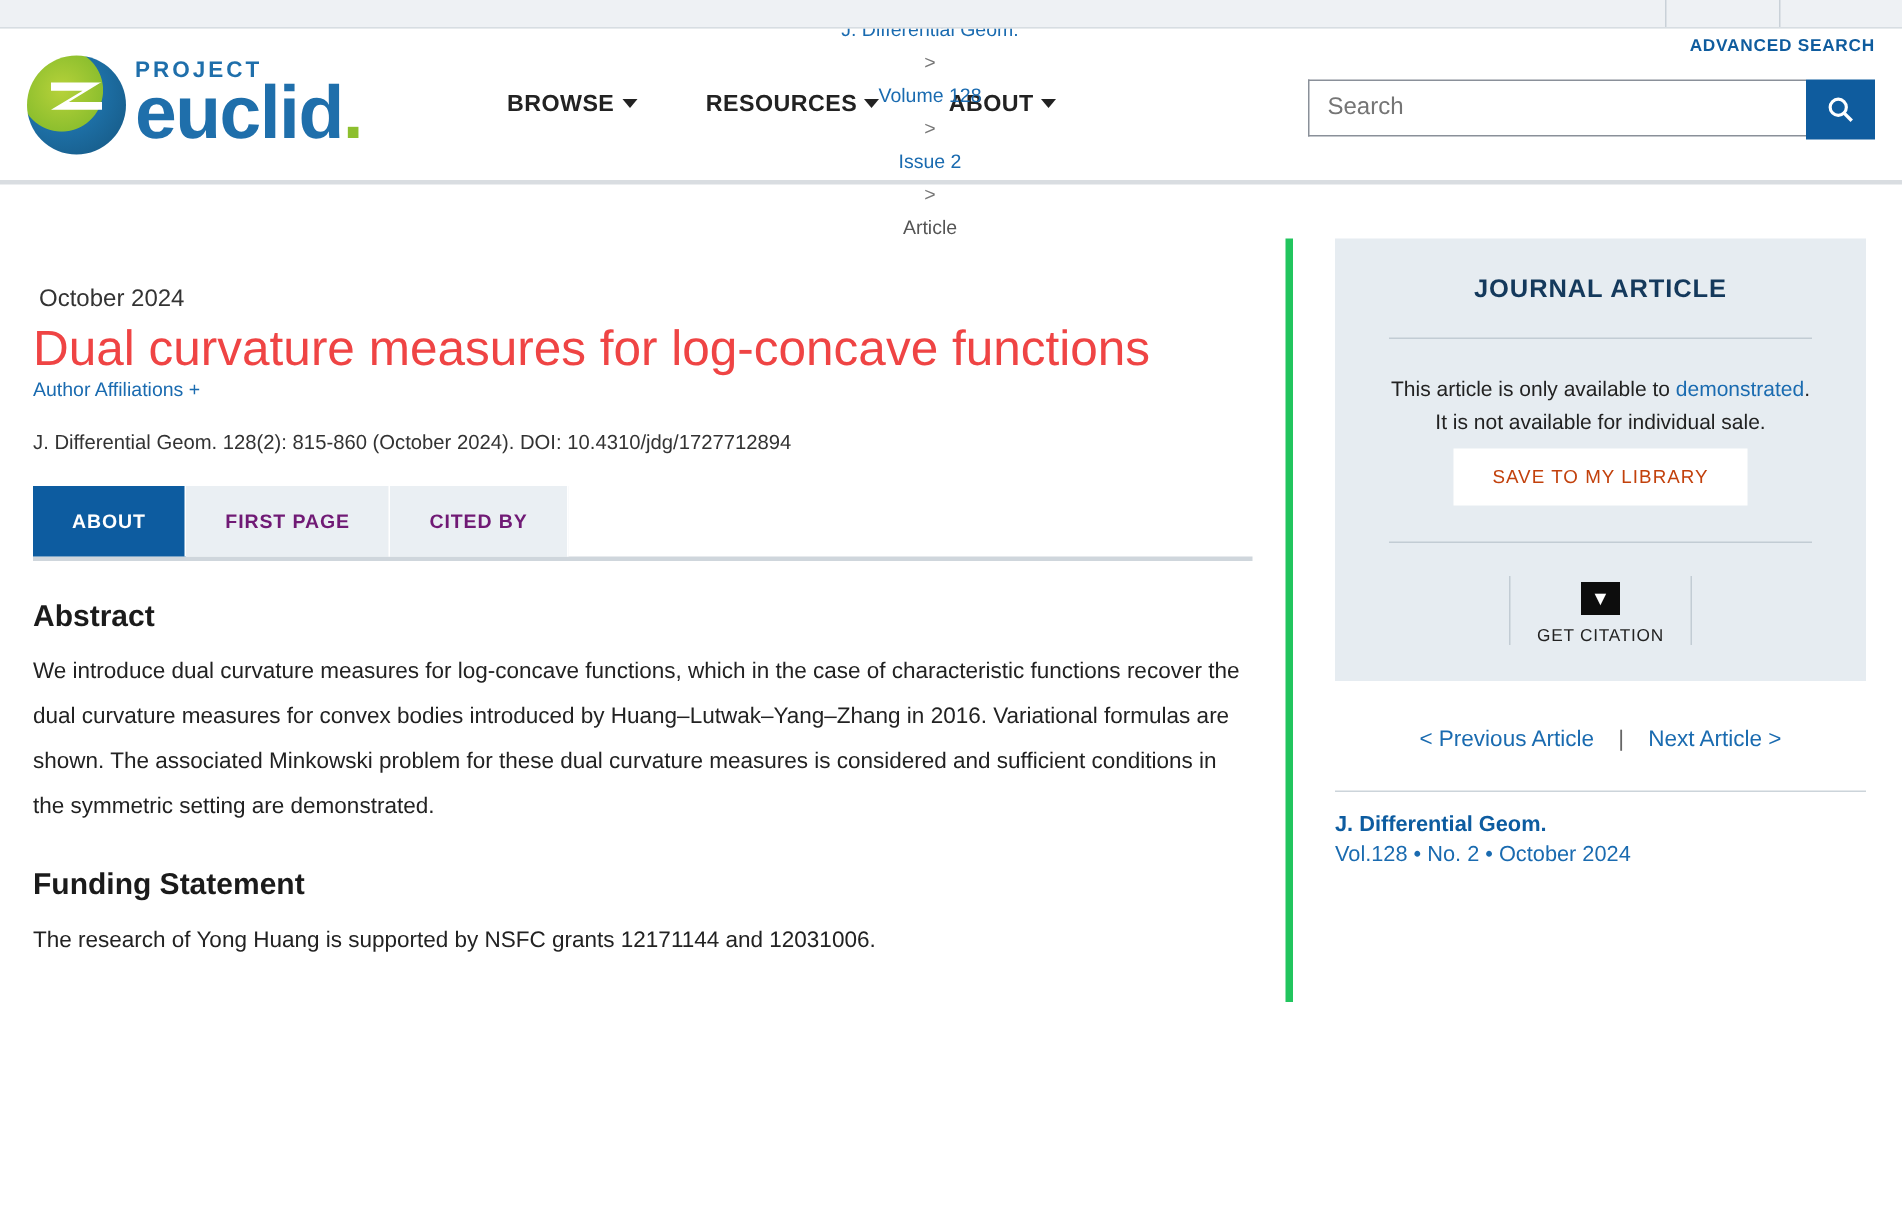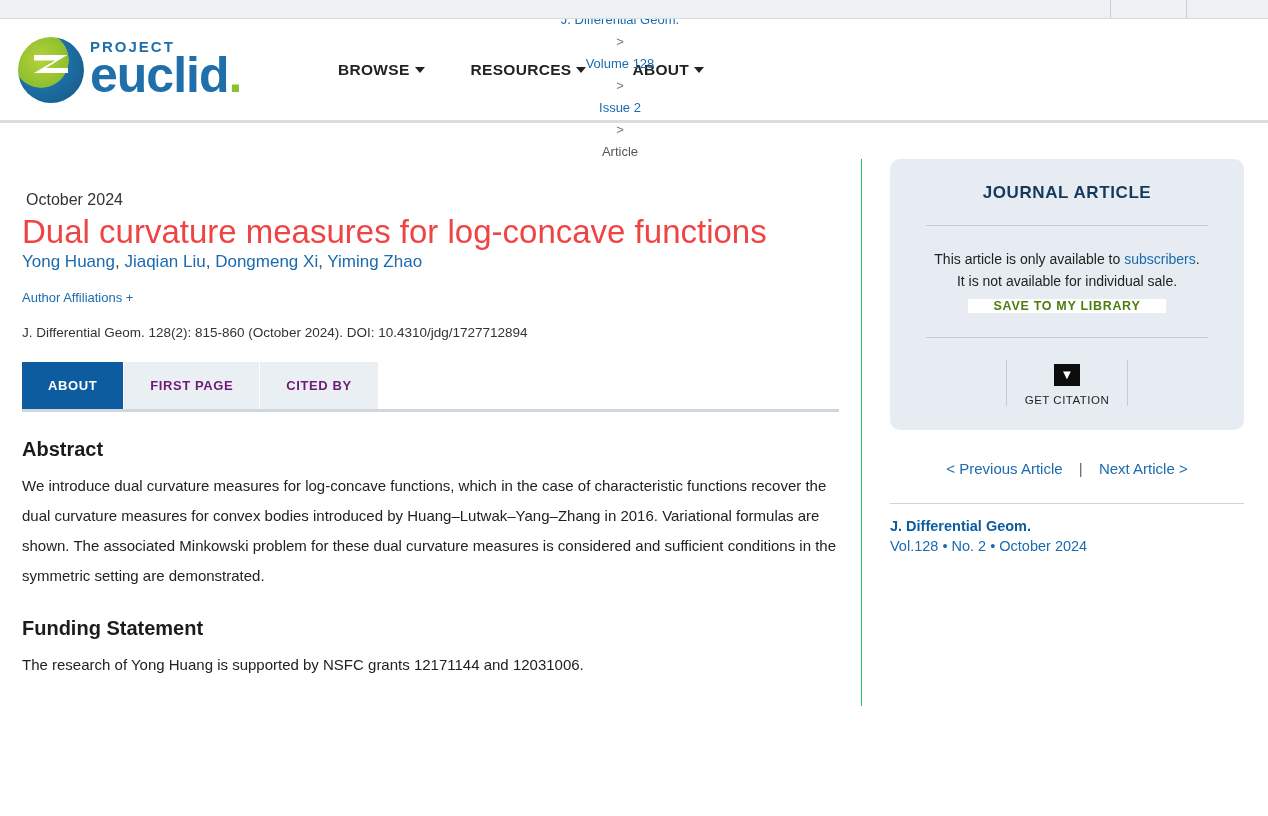--- a/index.html
+++ b/index.html
@@ -164,21 +164,21 @@
   
   .body-wrap {
     display: flex;
     padding: 0 22px;
     box-sizing: border-box;
   }
   .main-col {
     width: 840px;
     padding-right: 22px;
     box-sizing: border-box;
-    border-right: 1px solid #22c55e;
+    border-right: 5px solid #22c55e;
   }
   .side-col {
     width: 382px;
     padding-left: 28px;
     box-sizing: border-box;
   }
 
   .pubdate {
     font-size: 16px;
     color: #333;
@@ -241,21 +241,20 @@
     color: #222;
     margin: 0 0 26px 0;
   }
 
   
   .panel {
     background: #e6ecf1;
     padding: 24px 26px 22px 26px;
     box-sizing: border-box;
     text-align: center;
-    border-radius: 10px;
   }
   .panel-title {
     font-size: 17px;
     font-weight: bold;
     letter-spacing: .6px;
     color: #14395c;
   }
   .panel-pages {
     font-size: 14px;
     color: #333;
@@ -269,25 +268,25 @@
   .avail {
     font-size: 14px;
     line-height: 1.6;
     color: #222;
   }
   .avail a { color: #1a6bb0; text-decoration: none; }
   .save-btn {
     display: inline-block;
     background: #fff;
     border: none;
-    padding: 0 26px;
+    padding: 12px 26px;
     font-size: 12.5px;
-    font-weight: bold;
+    font-weight: normal;
     letter-spacing: .7px;
-    color: #4d7c0f;
+    color: #c2410c;
     cursor: pointer;
     margin: 6px 0 2px 0;
     font-family: "Liberation Sans", sans-serif;
   }
   .cite-box {
     border-left: 1px solid #c2ccd4;
     border-right: 1px solid #c2ccd4;
     display: inline-block;
     padding: 4px 18px 0 18px;
   }
@@ -351,20 +350,32 @@
         <div class="logo-euclid"><span>euclid</span><span class="dot">.</span></div>
       </div>
     </div>
 
     <div class="nav">
       <div class="nav-item"><span>BROWSE</span><span class="caret"></span></div>
       <div class="nav-item"><span>RESOURCES</span><span class="caret"></span></div>
       <div class="nav-item"><span>ABOUT</span><span class="caret"></span></div>
     </div>
 
+    <div class="search-area">
+      <div class="adv-search">ADVANCED SEARCH</div>
+      <div class="search-row">
+        <input class="search-input" type="text" placeholder="Search" style="">
+        <button class="search-btn">
+          <svg width="20" height="20" viewBox="0 0 20 20">
+            <circle cx="8.5" cy="8.5" r="5.4" stroke="#fff" stroke-width="2.1" fill="none"></circle>
+            <line x1="12.6" y1="12.6" x2="17.5" y2="17.5" stroke="#fff" stroke-width="2.3"></line>
+          </svg>
+        </button>
+      </div>
+    </div>
   </div>
 
   <div class="breadcrumb">
     <a href="#">Home</a>
     <span class="sep">&gt;</span>
     <a href="#">Journals</a>
     <span class="sep">&gt;</span>
     <a href="#">J. Differential Geom.</a>
     <span class="sep">&gt;</span>
     <a href="#">Volume 128</a>
@@ -373,23 +384,20 @@
     <span class="sep">&gt;</span>
     <span class="current">Article</span>
   </div>
 
   <div class="body-wrap">
 
     <div class="main-col">
       <div class="pubdate">October 2024</div>
       <h1 class="article-title">Dual curvature measures for log-concave functions</h1>
 
-      <div class="authors">
-        <span>Yong Huang</span><span class="sepc">, </span><span>Jiaqian Liu</span><span class="sepc">, </span><span>Dongmeng Xi</span><span class="sepc">, </span><span>Yiming Zhao</span>
-      </div>
 
       <div class="affil">Author Affiliations +</div>
 
       <div class="citation-line">J. Differential Geom. 128(2): 815-860 (October 2024). DOI: 10.4310/jdg/1727712894</div>
 
       <div class="tabs">
         <div class="tab active">ABOUT</div>
         <div class="tab">FIRST PAGE</div>
         <div class="tab">CITED BY</div>
       </div>
@@ -399,21 +407,21 @@
 
       <h2 class="sec-head">Funding Statement</h2>
       <p class="sec-body">The research of Yong Huang is supported by NSFC grants 12171144 and 12031006.</p>
     </div>
 
     <div class="side-col">
       <div class="panel">
         <div class="panel-title">JOURNAL ARTICLE</div>
         <hr>
         <div class="avail">
-          <span>This article is only available to </span><a href="#">subscribers</a><span>.</span><br>
+          <span>This article is only available to </span><a href="#">demonstrated</a><span>.</span><br>
           <span>It is not available for individual sale.</span>
         </div>
         <button class="save-btn">SAVE TO MY LIBRARY</button>
         <hr>
         <div class="cite-box">
           <div class="cite-icon">▼</div>
           <div class="cite-label">GET CITATION</div>
         </div>
       </div>
 

